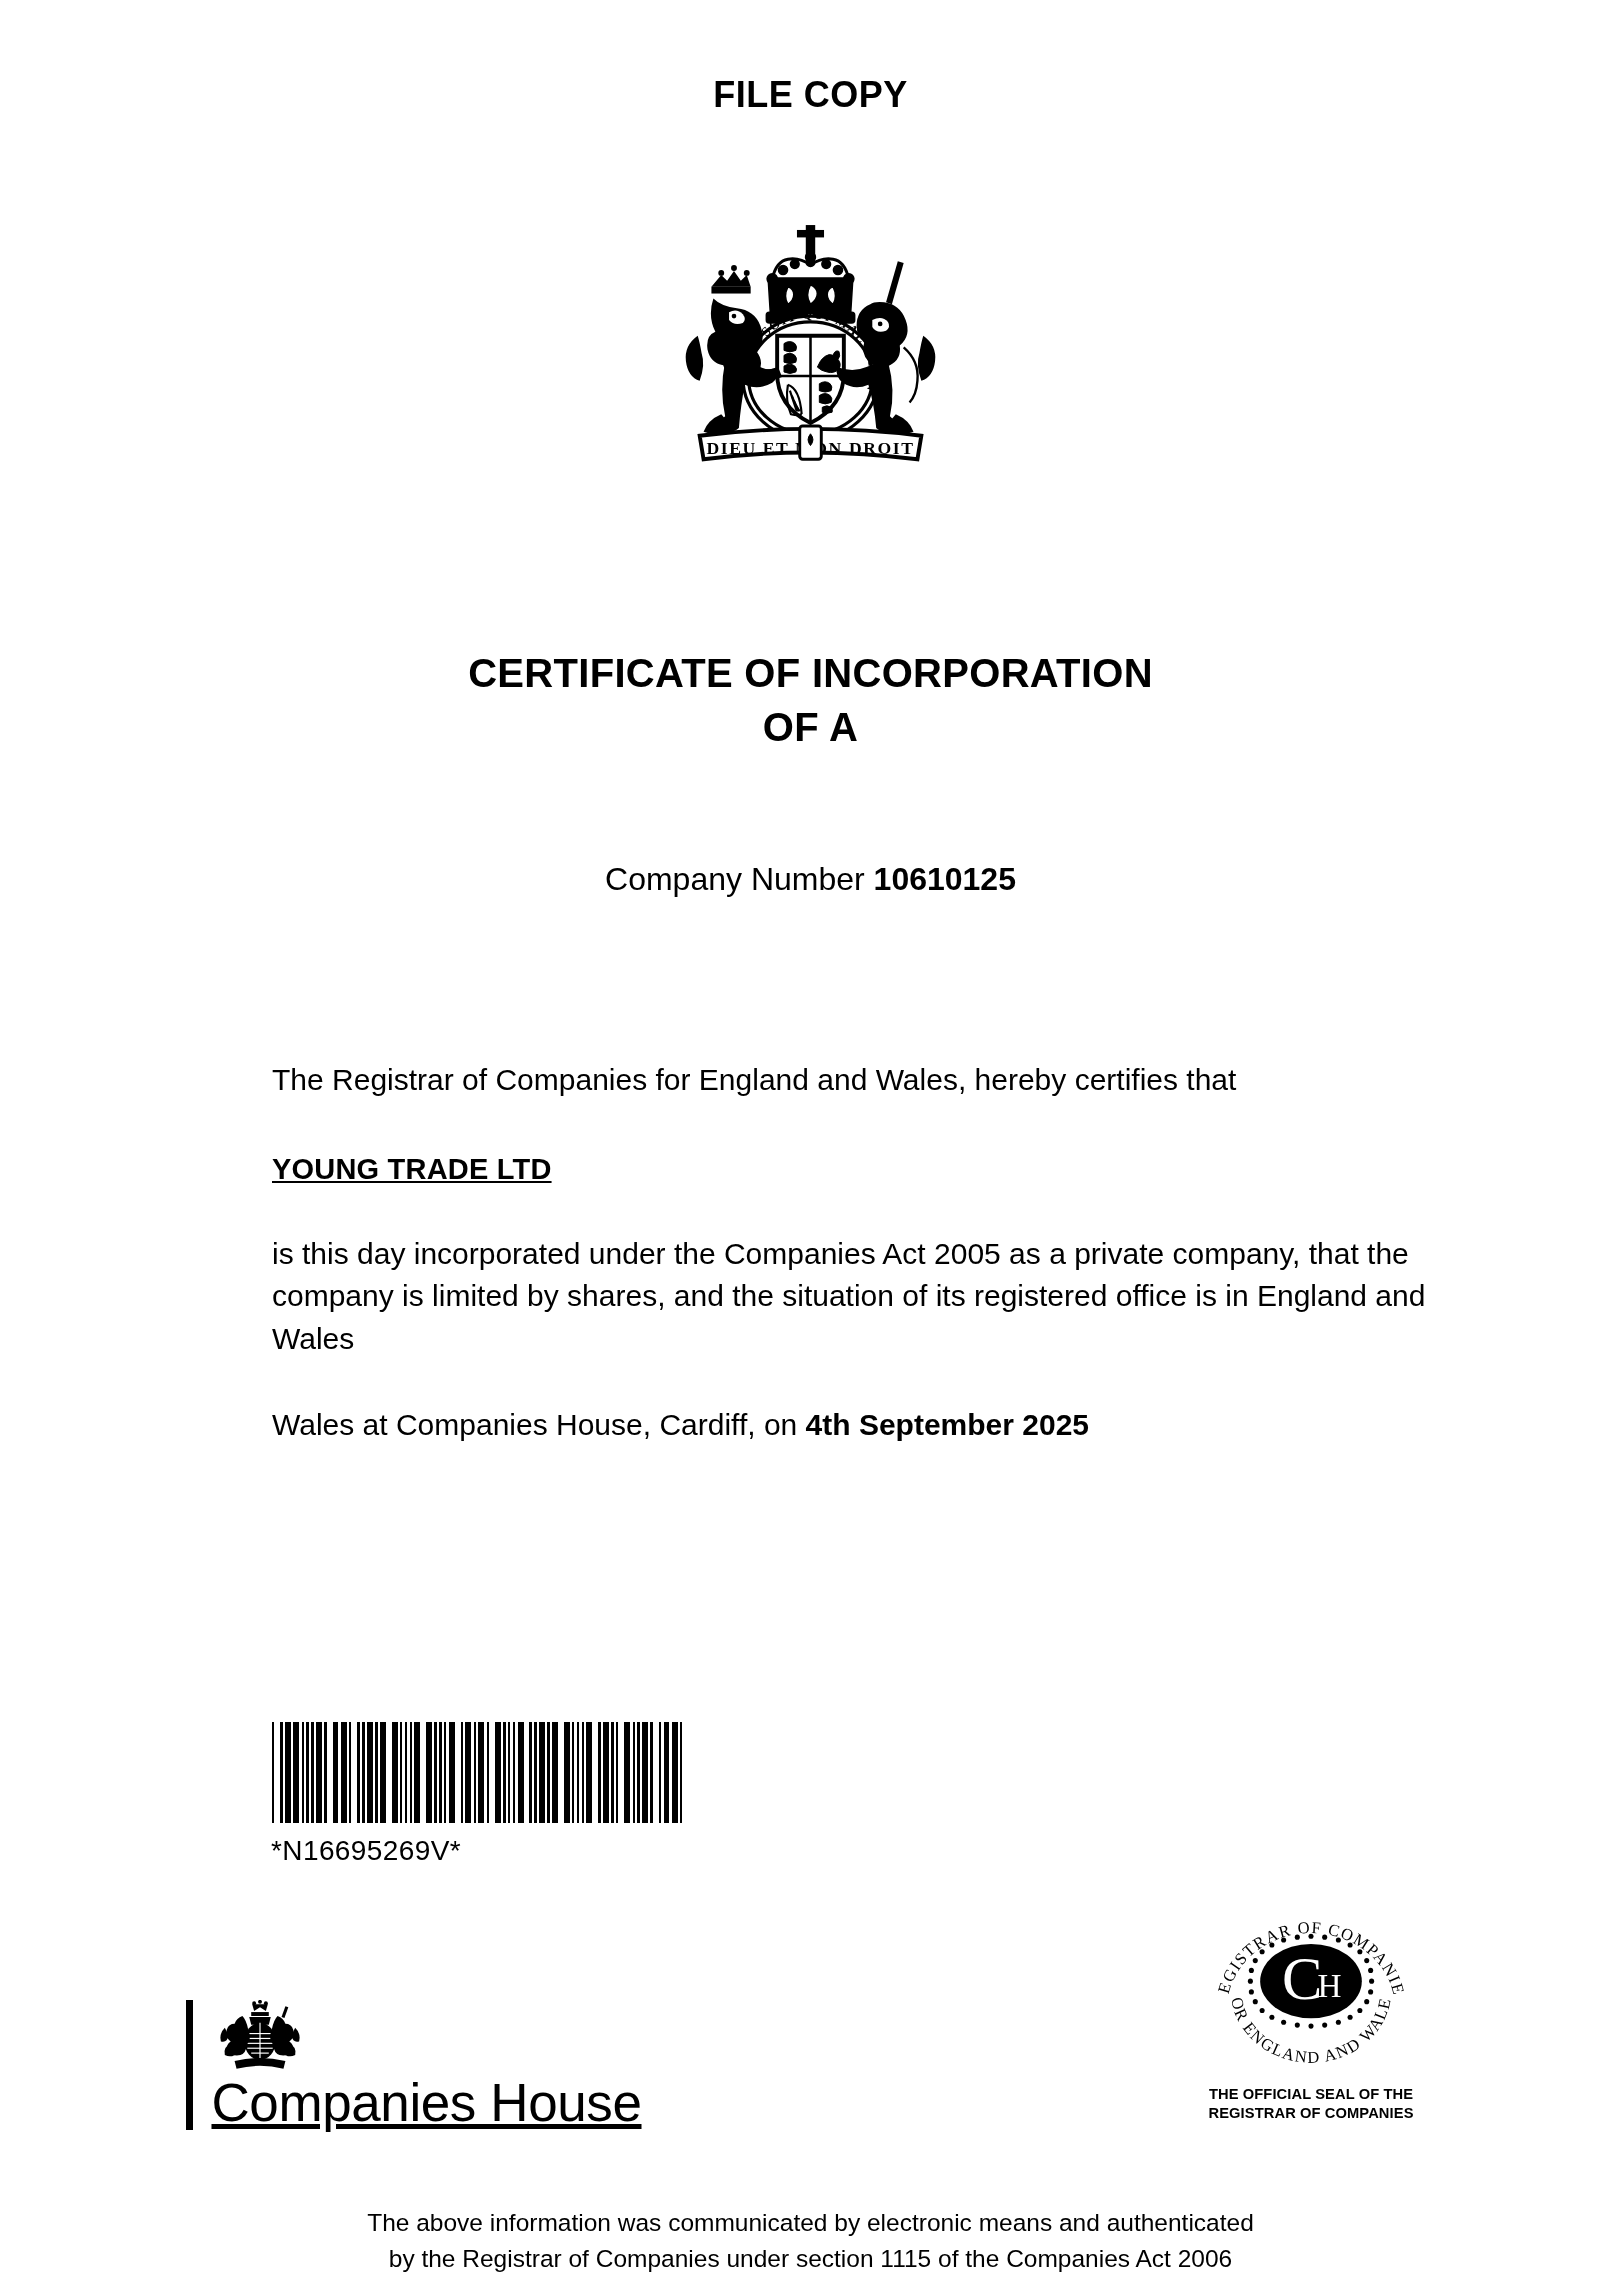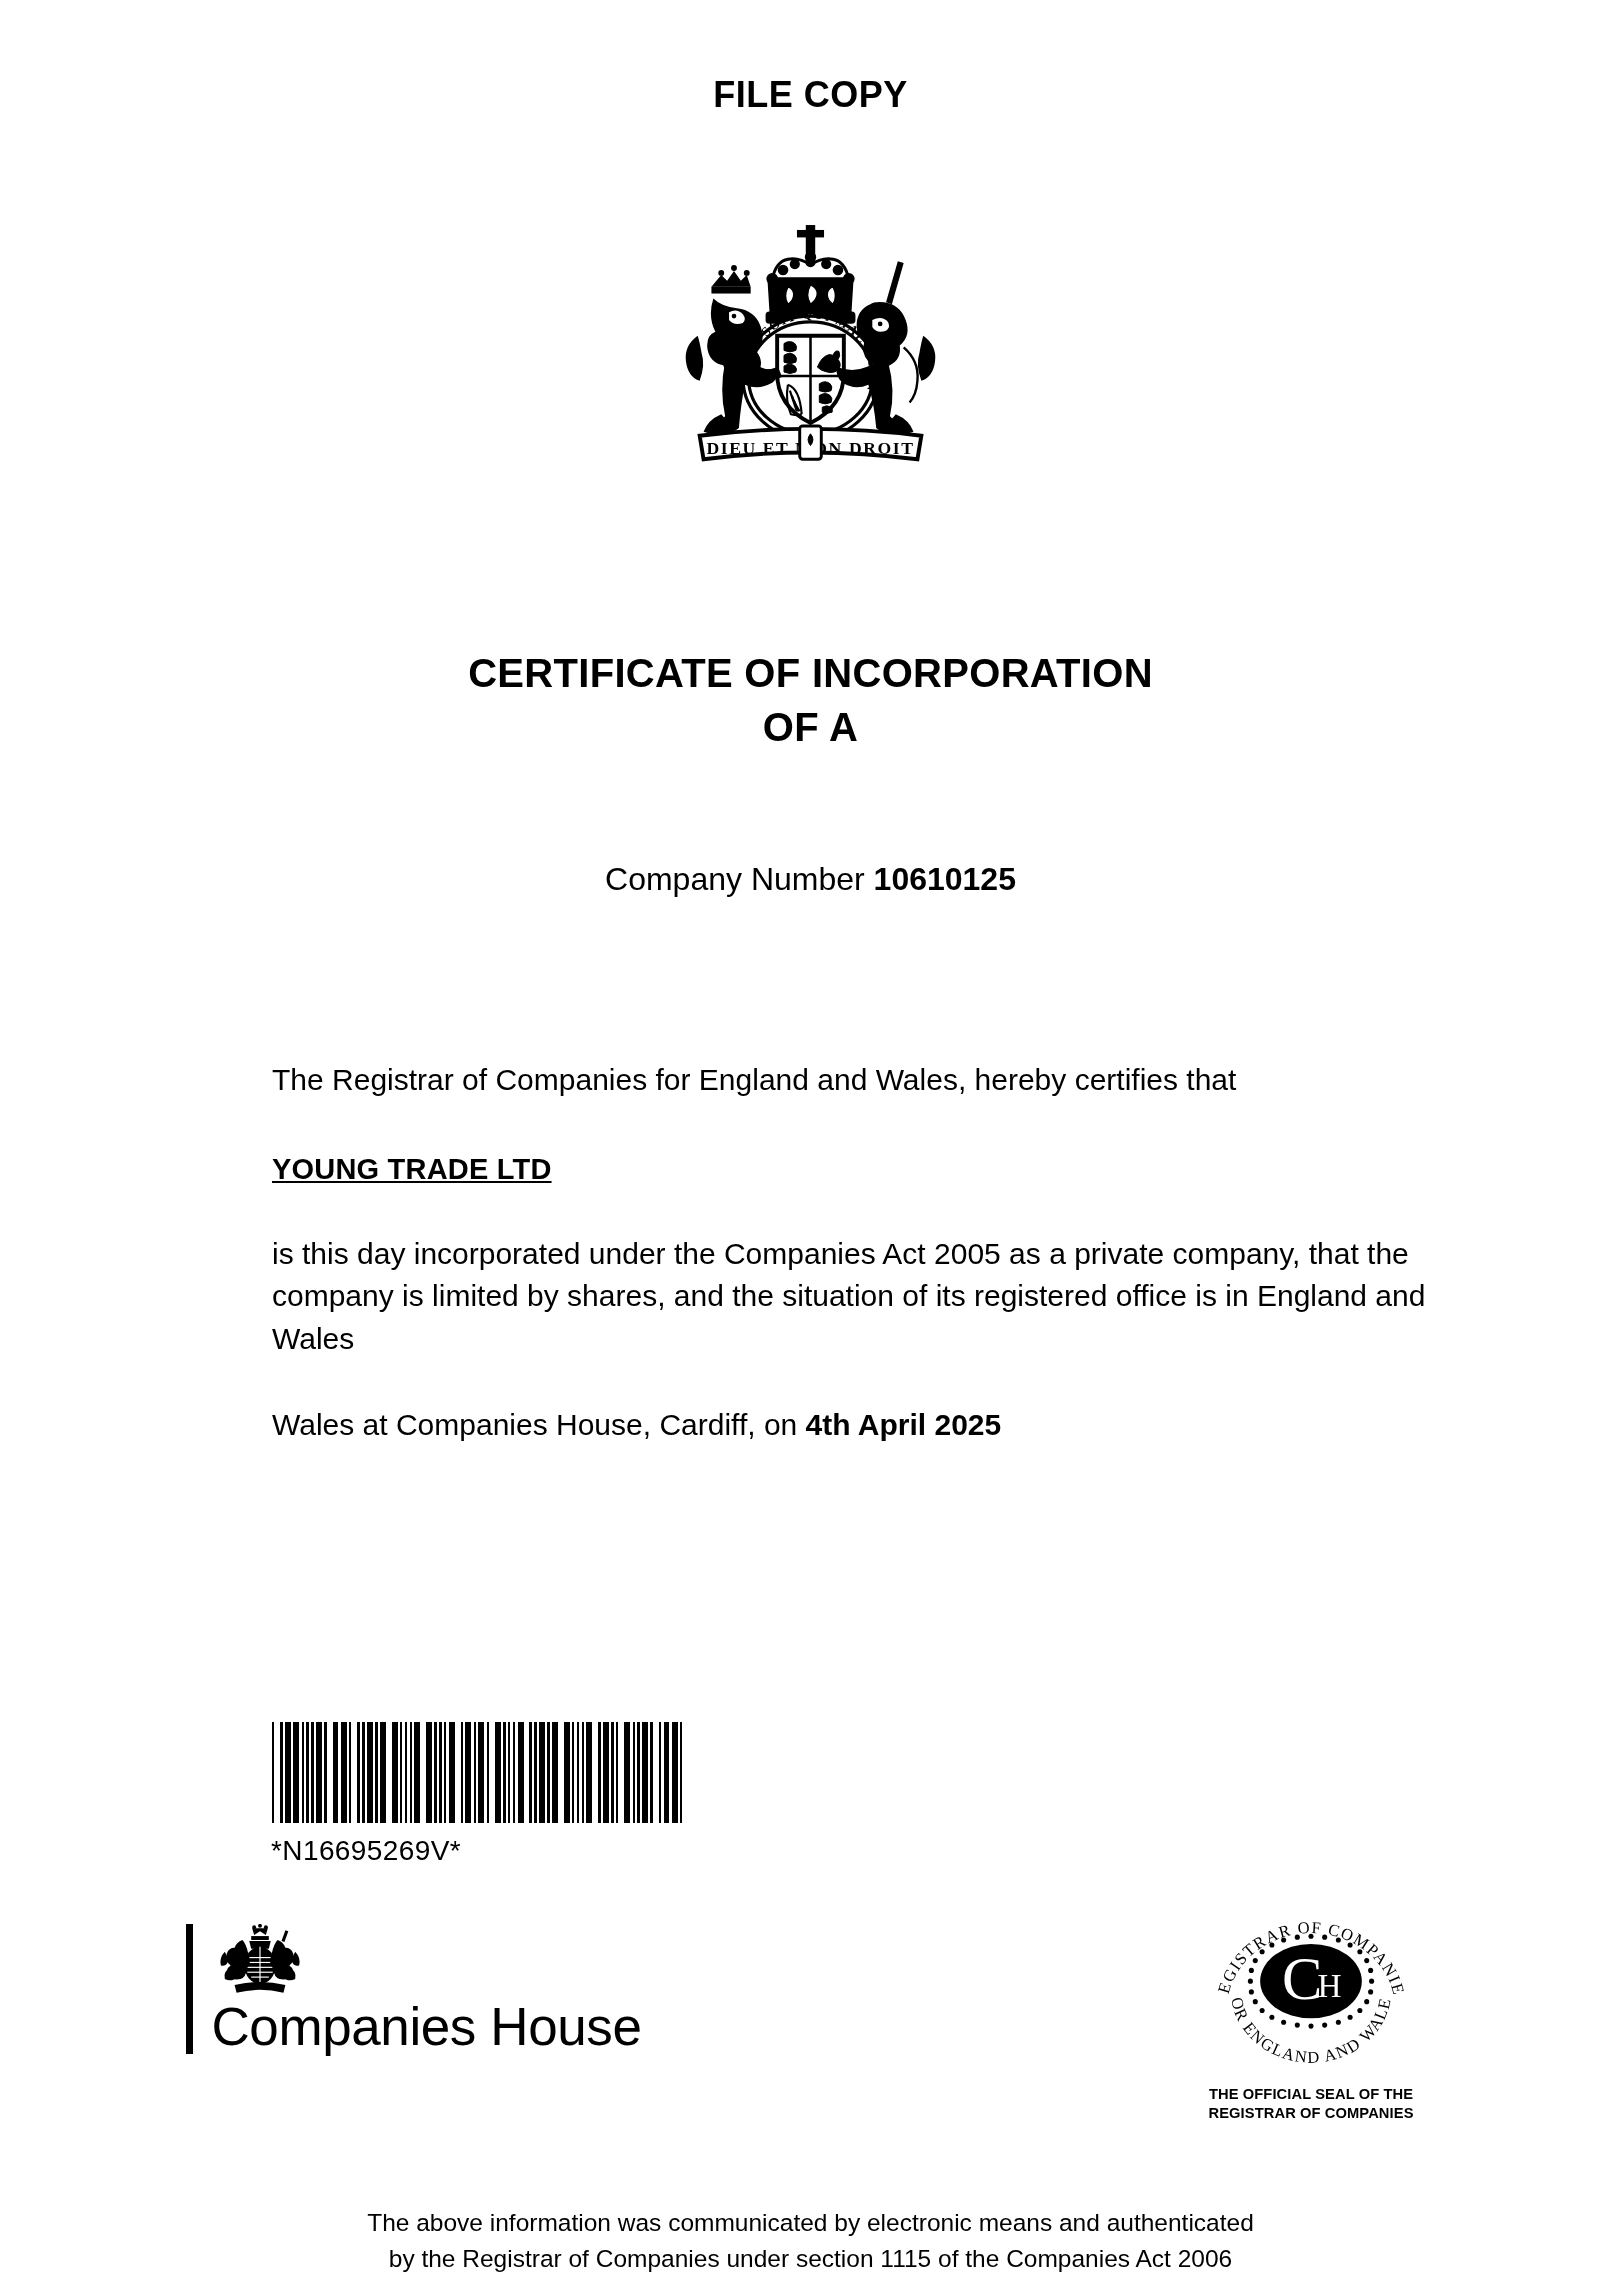--- a/index.html
+++ b/index.html
@@ -124,23 +124,24 @@
     font-weight: bold;
     line-height: 1.28;
     letter-spacing: 0.1px;
   }
   .seal-caption span { display: block; }
 
   
   .ch-logo {
     position: absolute;
     left: 186px;
-    top: 1924px;
+    top: 2000px;
     display: flex;
     align-items: flex-end;
+    text-decoration: underline;
   }
   .ch-rule {
     width: 6.9px;
     background: #000;
     margin-right: 18.6px;
     align-self: stretch;
   }
   .ch-right { display: flex; flex-direction: column; }
   .ch-crest { margin-left: 5.9px; margin-bottom: 2px; }
   .ch-crest svg { display: block; }
@@ -277,21 +278,21 @@
 
 <div class="company-number">
   <span>Company Number</span>
   <b>10610125</b>
 </div>
 
 <div class="body-block">
   <p class="para-certifies">The Registrar of Companies for England and Wales, hereby certifies that</p>
   <p class="company-name">YOUNG TRADE LTD</p>
   <p class="para-incorporated">is this day incorporated under the Companies Act 2005 as a private company, that the company is limited by shares, and the situation of its registered office is in England and Wales</p>
-  <p class="para-given"><span>Wales at Companies House, Cardiff, on </span><b>4th April 2025</b></p>
+  <p class="para-given"><span>Wales at Companies House, Cardiff, on </span><b>4th September 2025</b></p>
 </div>
 
 <div class="barcode">
     <i class="b" style="width:2.4px"></i>
     <i class="s" style="width:5.9px"></i>
     <i class="b" style="width:2.4px"></i>
     <i class="s" style="width:2.4px"></i>
     <i class="b" style="width:5.9px"></i>
     <i class="s" style="width:2.4px"></i>
     <i class="b" style="width:5.9px"></i>

